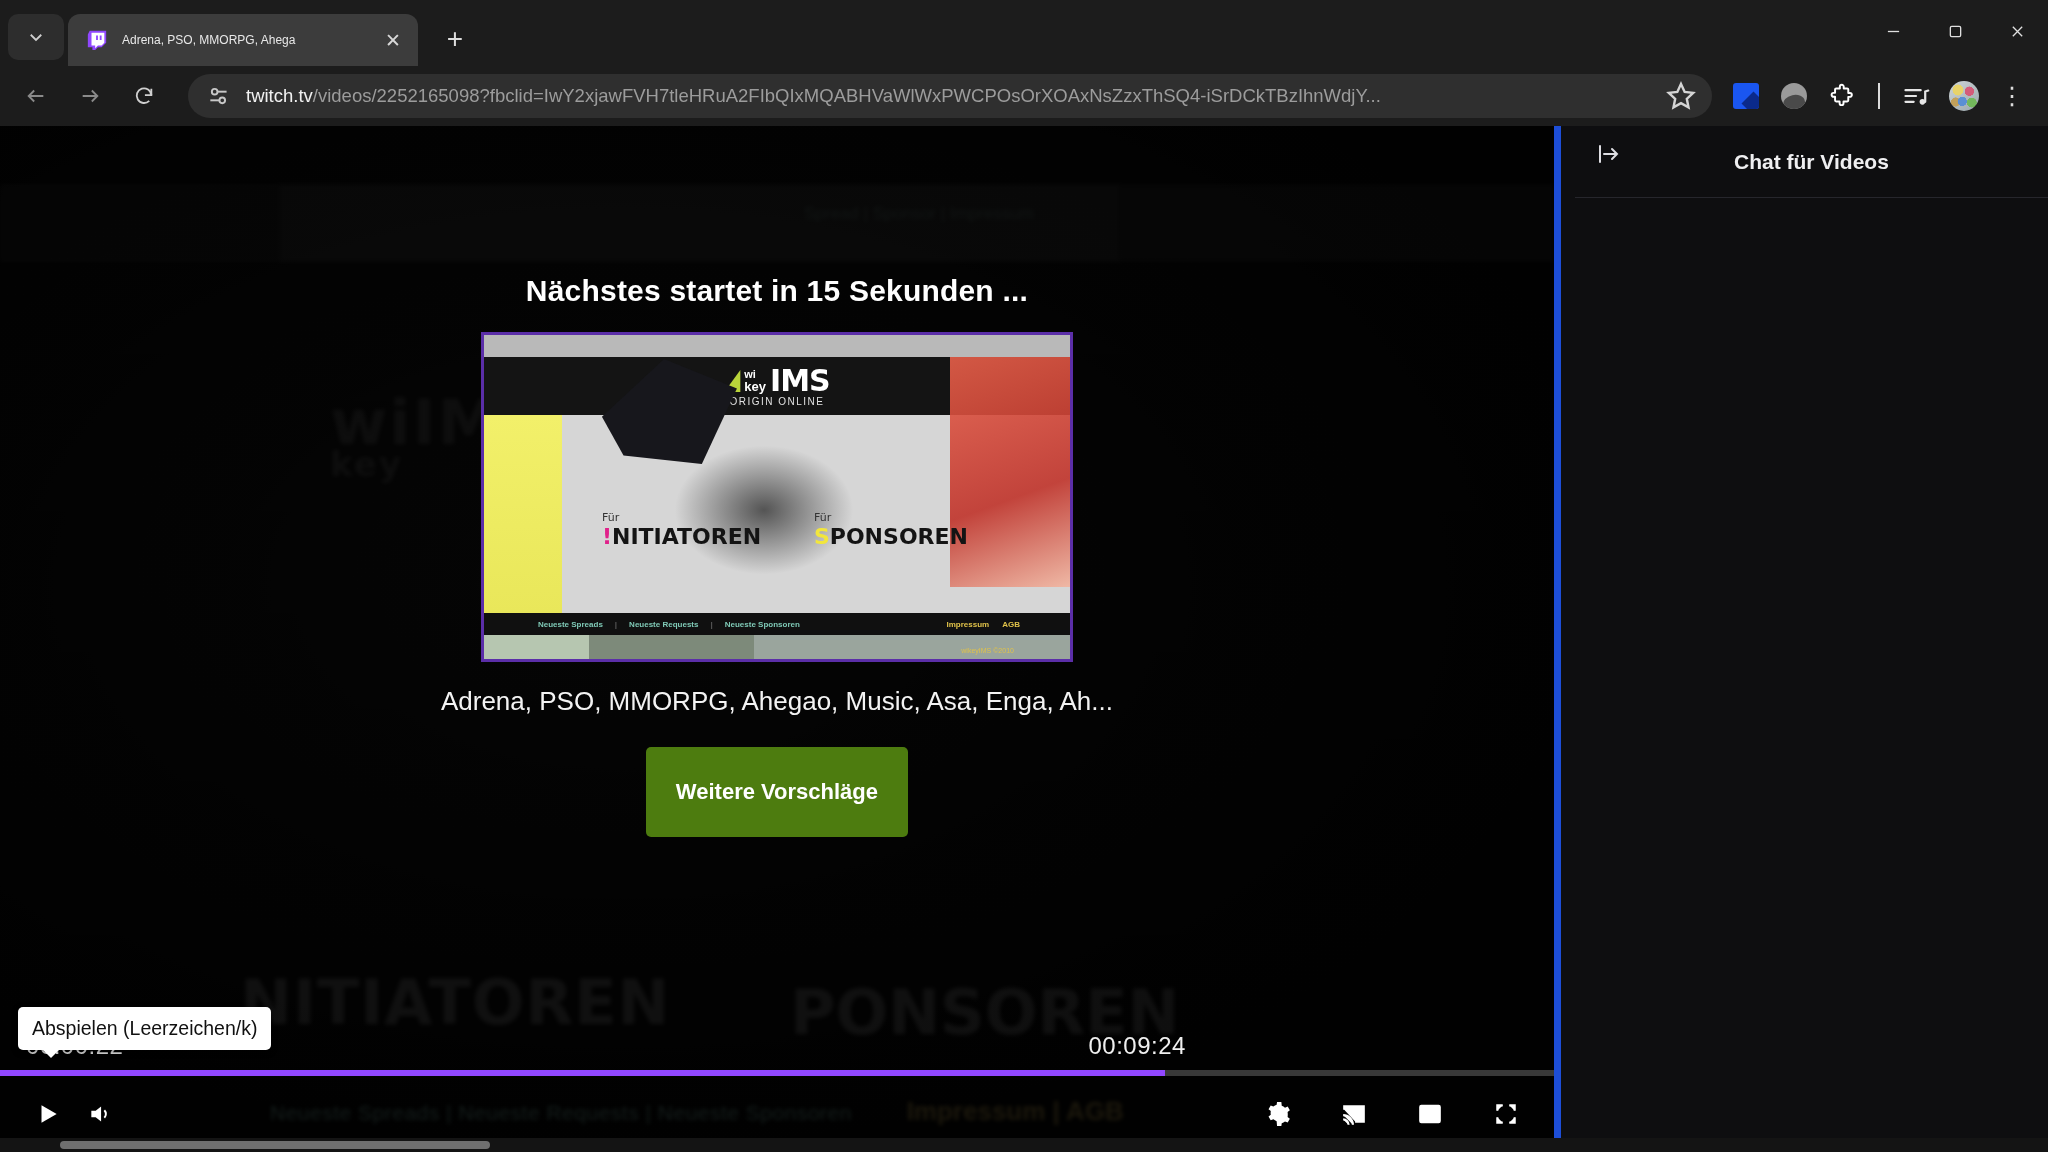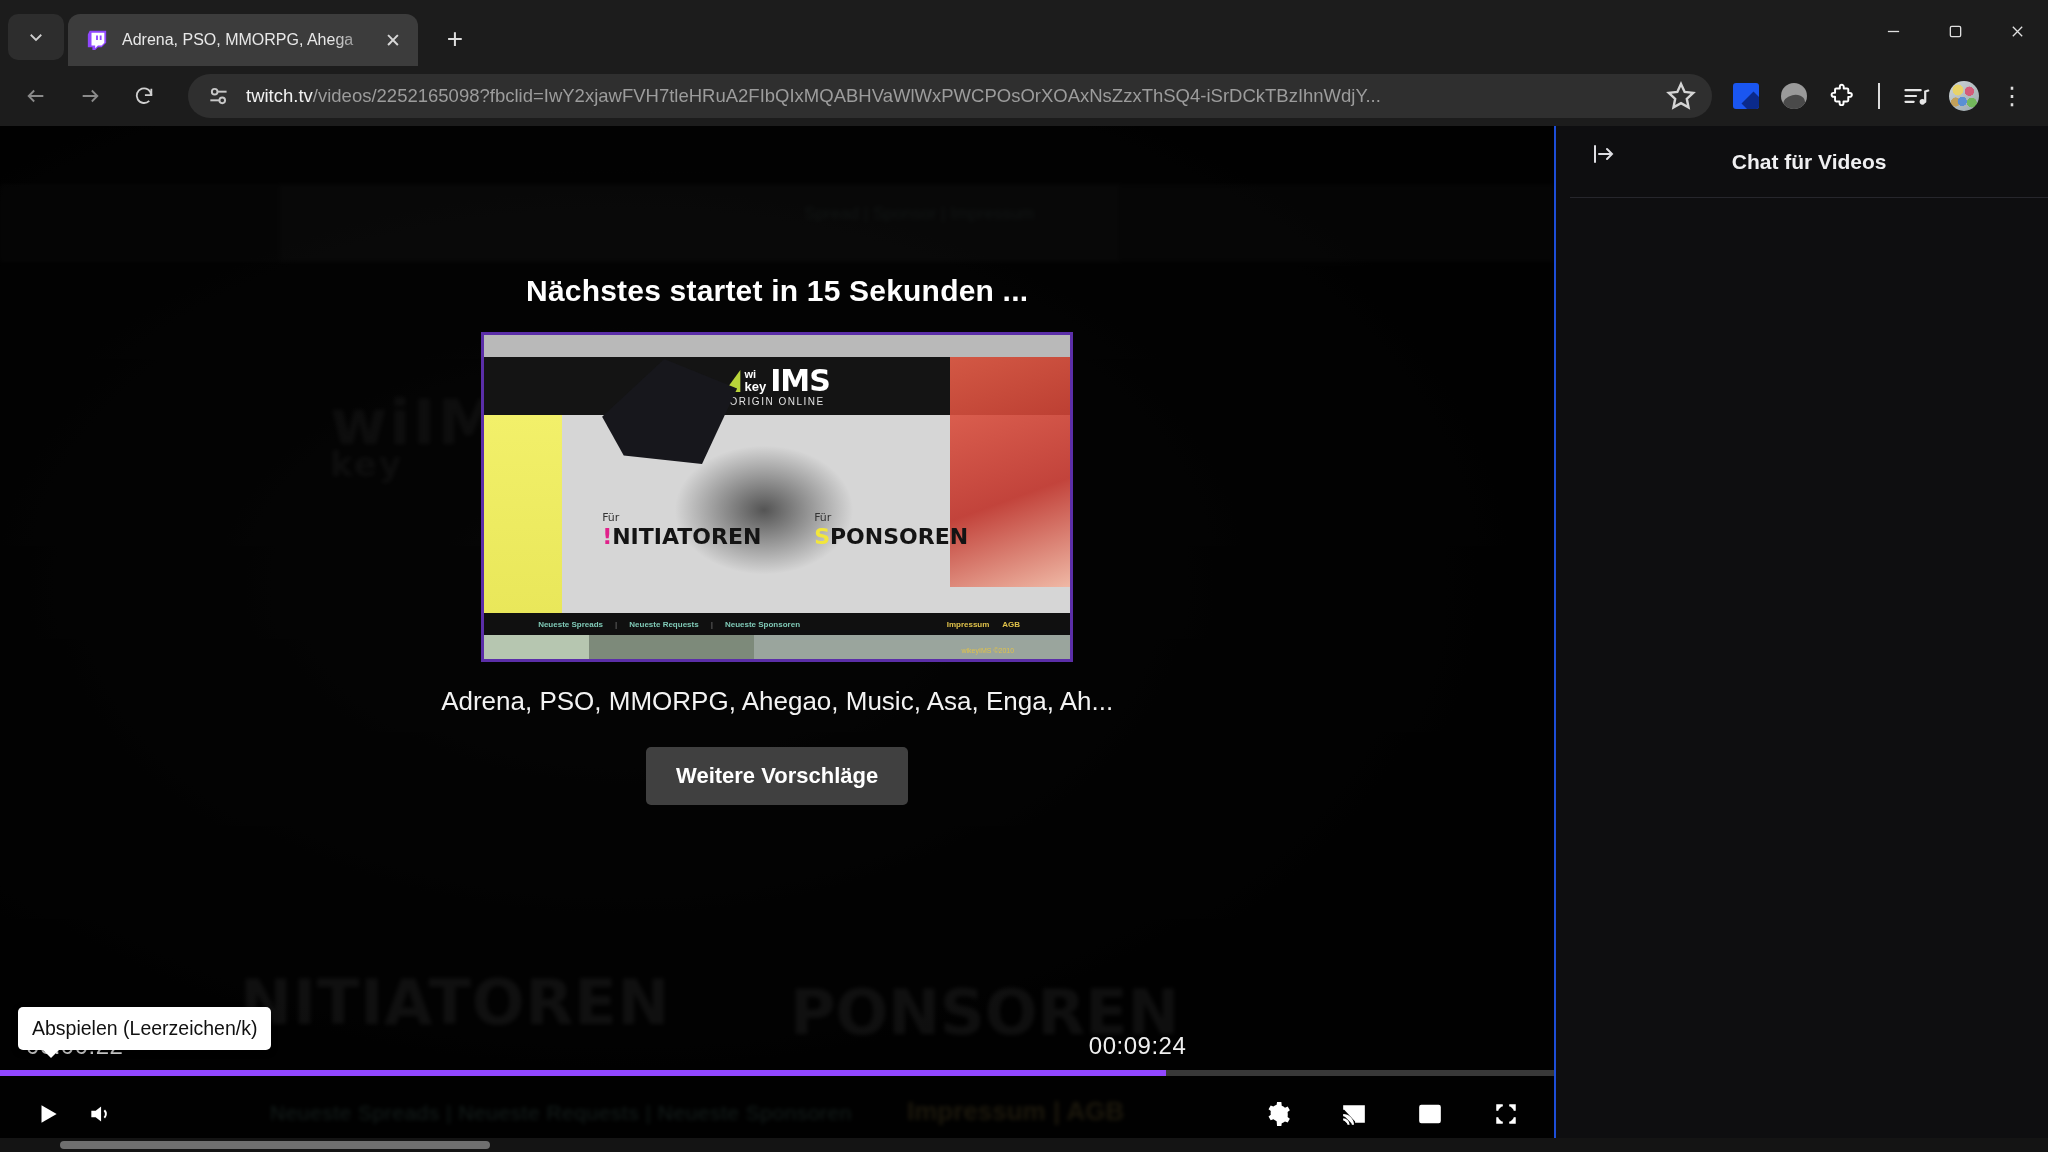--- a/index.html
+++ b/index.html
@@ -30,21 +30,21 @@
     height: 52px; width: 350px; background: #3c3c3c;
     border-radius: 12px 12px 0 0;
     display: flex; align-items: center; padding: 0 10px 0 18px;
     position: relative; flex: none;
   }
   .tab-favicon {
     width: 22px; height: 22px; flex: none; margin-right: 14px;
     display: flex; align-items: center; justify-content: center;
   }
   .tab-title {
-    flex: 1; color: #e8e8e8; font-size: 16px;
+    flex: 1; color: #e8e8e8; font-size: 12px;
     white-space: nowrap; overflow: hidden;
     -webkit-mask-image: linear-gradient(to right, #000 82%, transparent 100%);
     mask-image: linear-gradient(to right, #000 82%, transparent 100%);
   }
   .tab-close {
     width: 30px; height: 30px; flex: none;
     display: flex; align-items: center; justify-content: center;
     color: #d8d8d8; font-size: 19px;
   }
   .new-tab {
@@ -258,23 +258,23 @@
     background:linear-gradient(to right,#b6c6b0 0 18%, #7d8a7a 18% 46%, #9aa59d 46% 100%);
   }
   .th-foot-txt {
     position:absolute; right:56px; bottom:5px; color:#e0c24a; font-size:7px;
   }
 
   .rec-title {
     margin-top: 24px; color: #f3f3f3; font-size: 26px; font-weight: 400;
   }
   .rec-btn {
-    margin-top: 30px; background: #404040; color: #fff;
+    margin-top: 30px; background: #4d7c0f; color: #fff;
     font-size: 22px; font-weight: 700; border: none; border-radius: 5px;
-    padding: 16px 30px; cursor: pointer;
+    padding: 32px 30px; cursor: pointer;
   }
 
   
   .time-left {
     position: absolute; left: 26px; bottom: 92px;
     color: #e4e4e4; font-size: 24px; letter-spacing: .5px;
   }
   .time-right {
     position: absolute; right: 368px; bottom: 92px;
     color: #efefef; font-size: 24px; letter-spacing: .5px;
@@ -303,21 +303,21 @@
   }
   .tooltip::after {
     content: ""; position: absolute; left: 24px; bottom: -8px;
     border-left: 9px solid transparent; border-right: 9px solid transparent;
     border-top: 9px solid #fff;
   }
 
   
   .chat {
     width: 545px; height: 1026px; background: #0e0e10;
-    border-left: 2px solid #1d4ed8;
+    border-left: 7px solid #1d4ed8;
     padding-left: 14px;
   }
   .chat-header {
     height: 72px; display: flex; align-items: center;
     padding: 0 22px; border-bottom: 1px solid #26262c;
   }
   .chat-collapse { width: 40px; height: 40px; color: #dedee3; flex: none; }
   .chat-collapse svg { width: 24px; height: 24px; }
   .chat-title {
     flex: 1; text-align: center; color: #efeff1;

